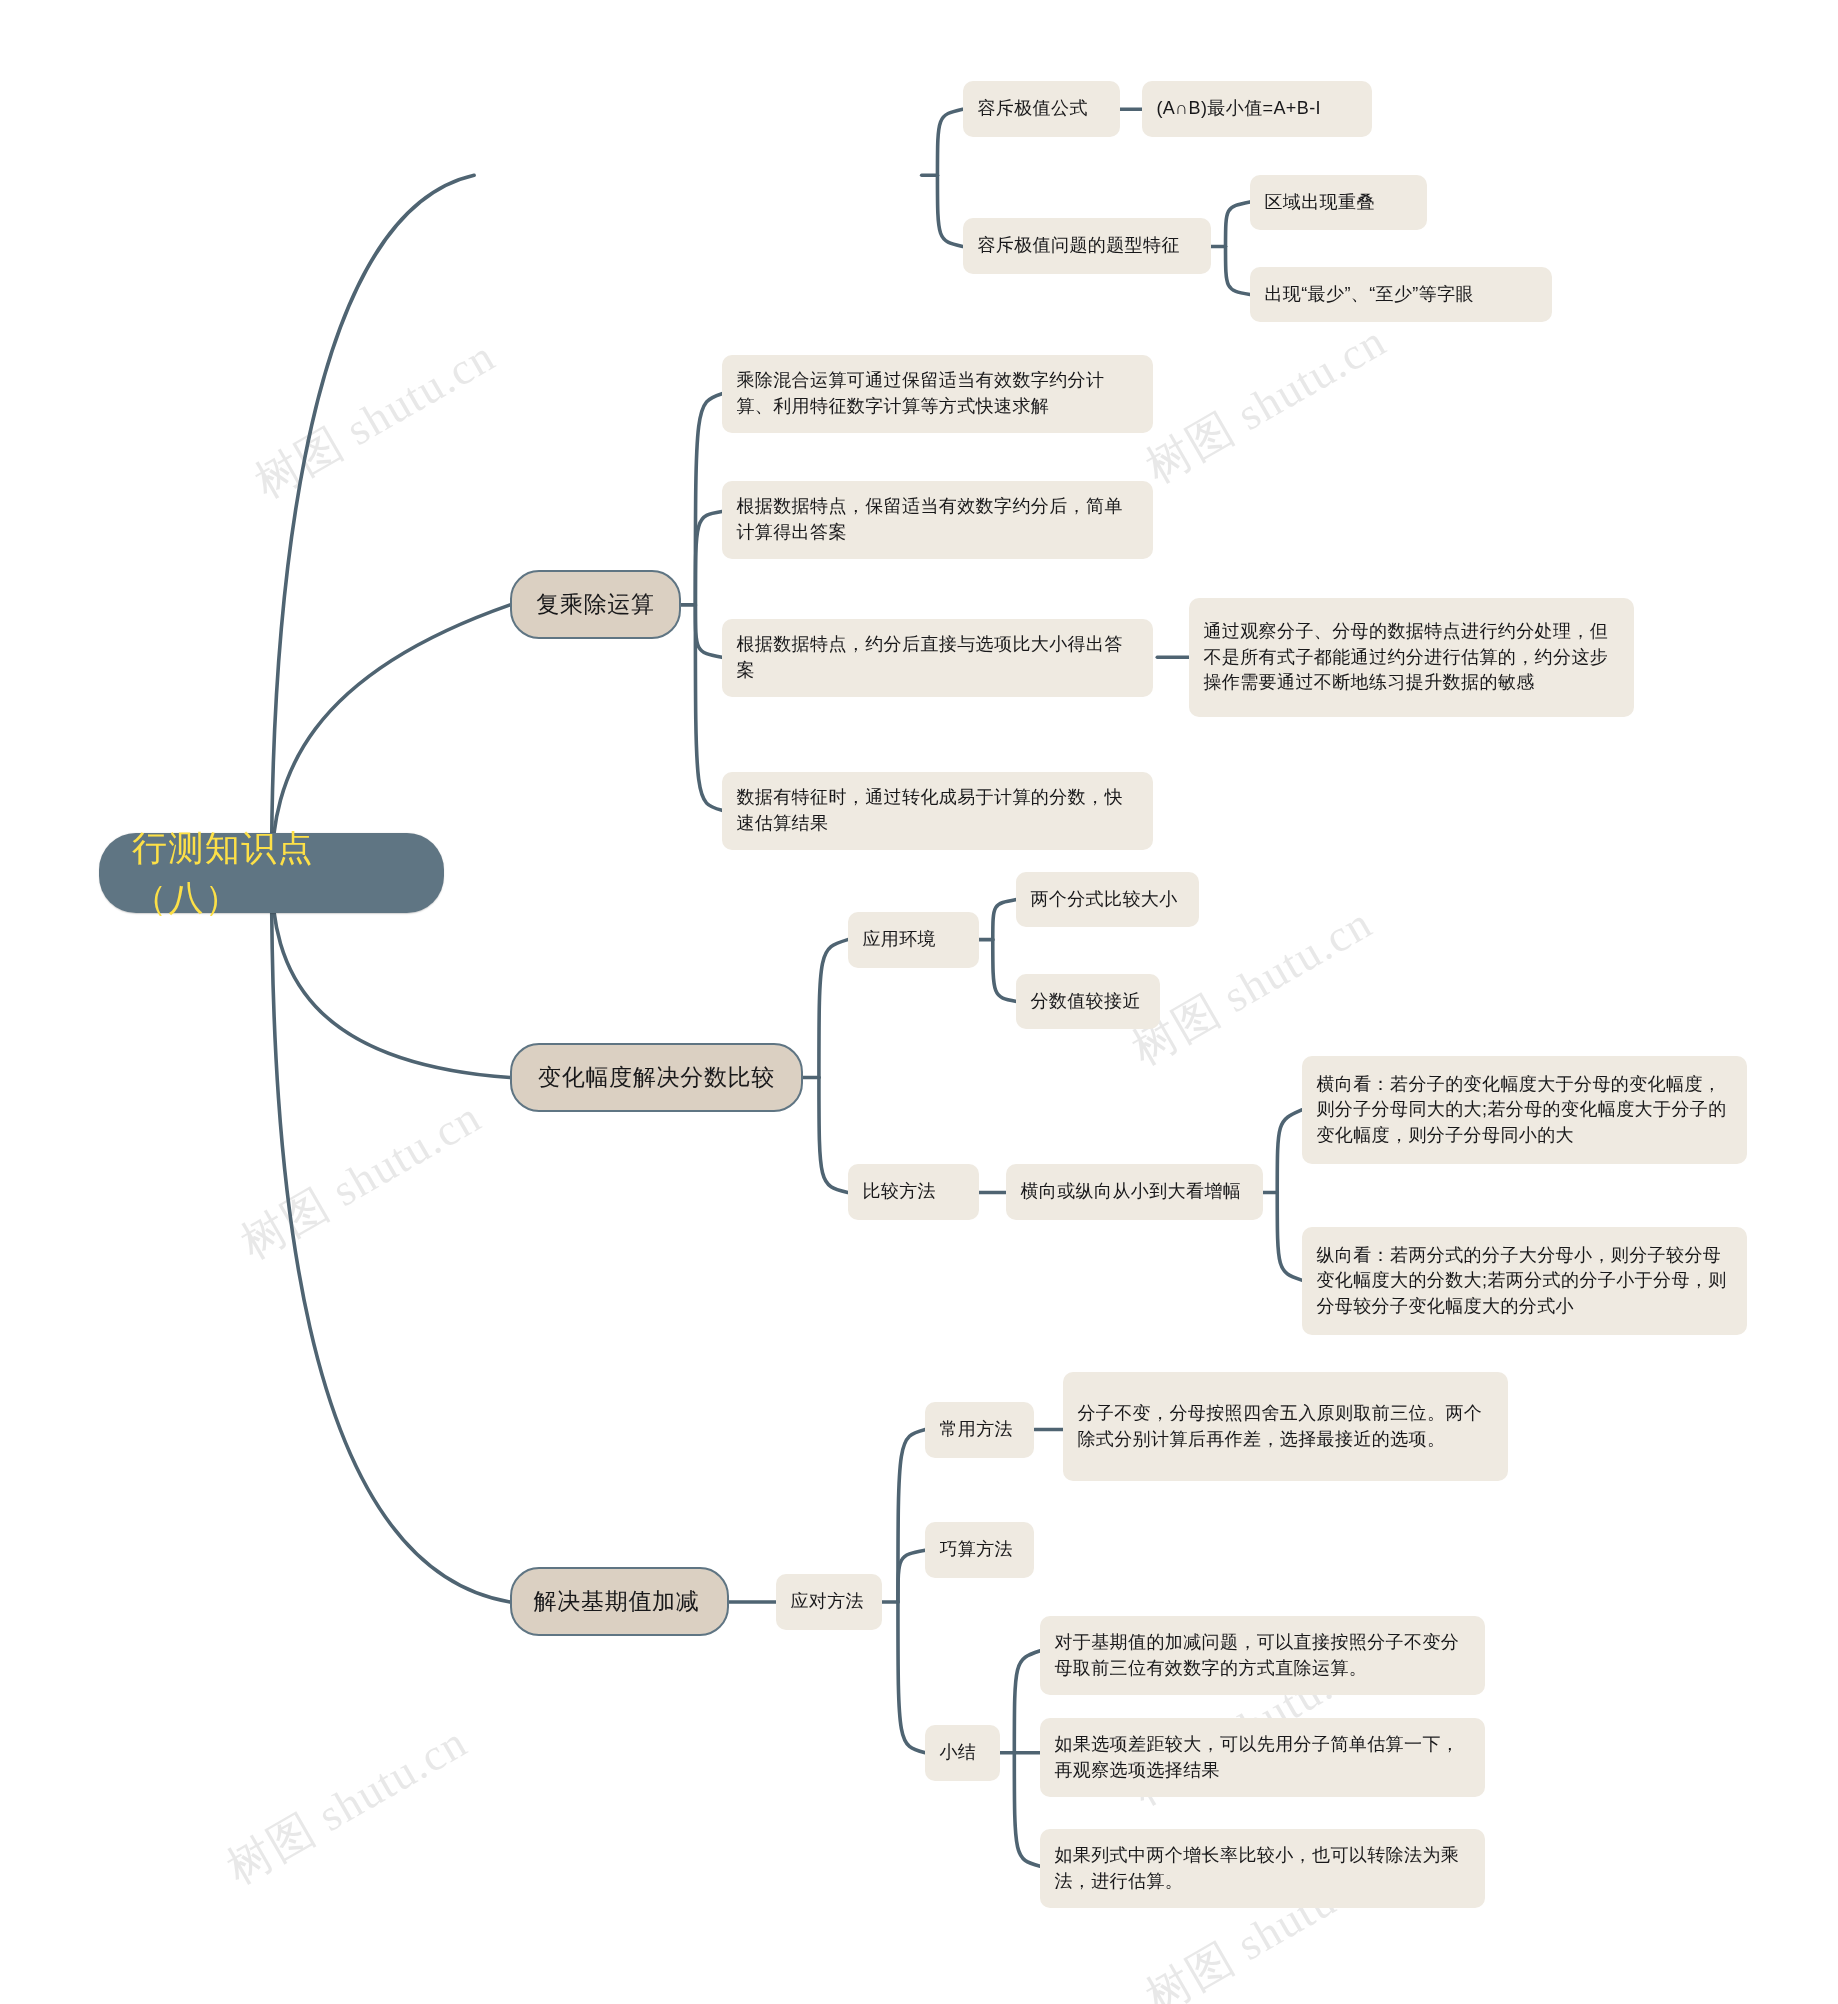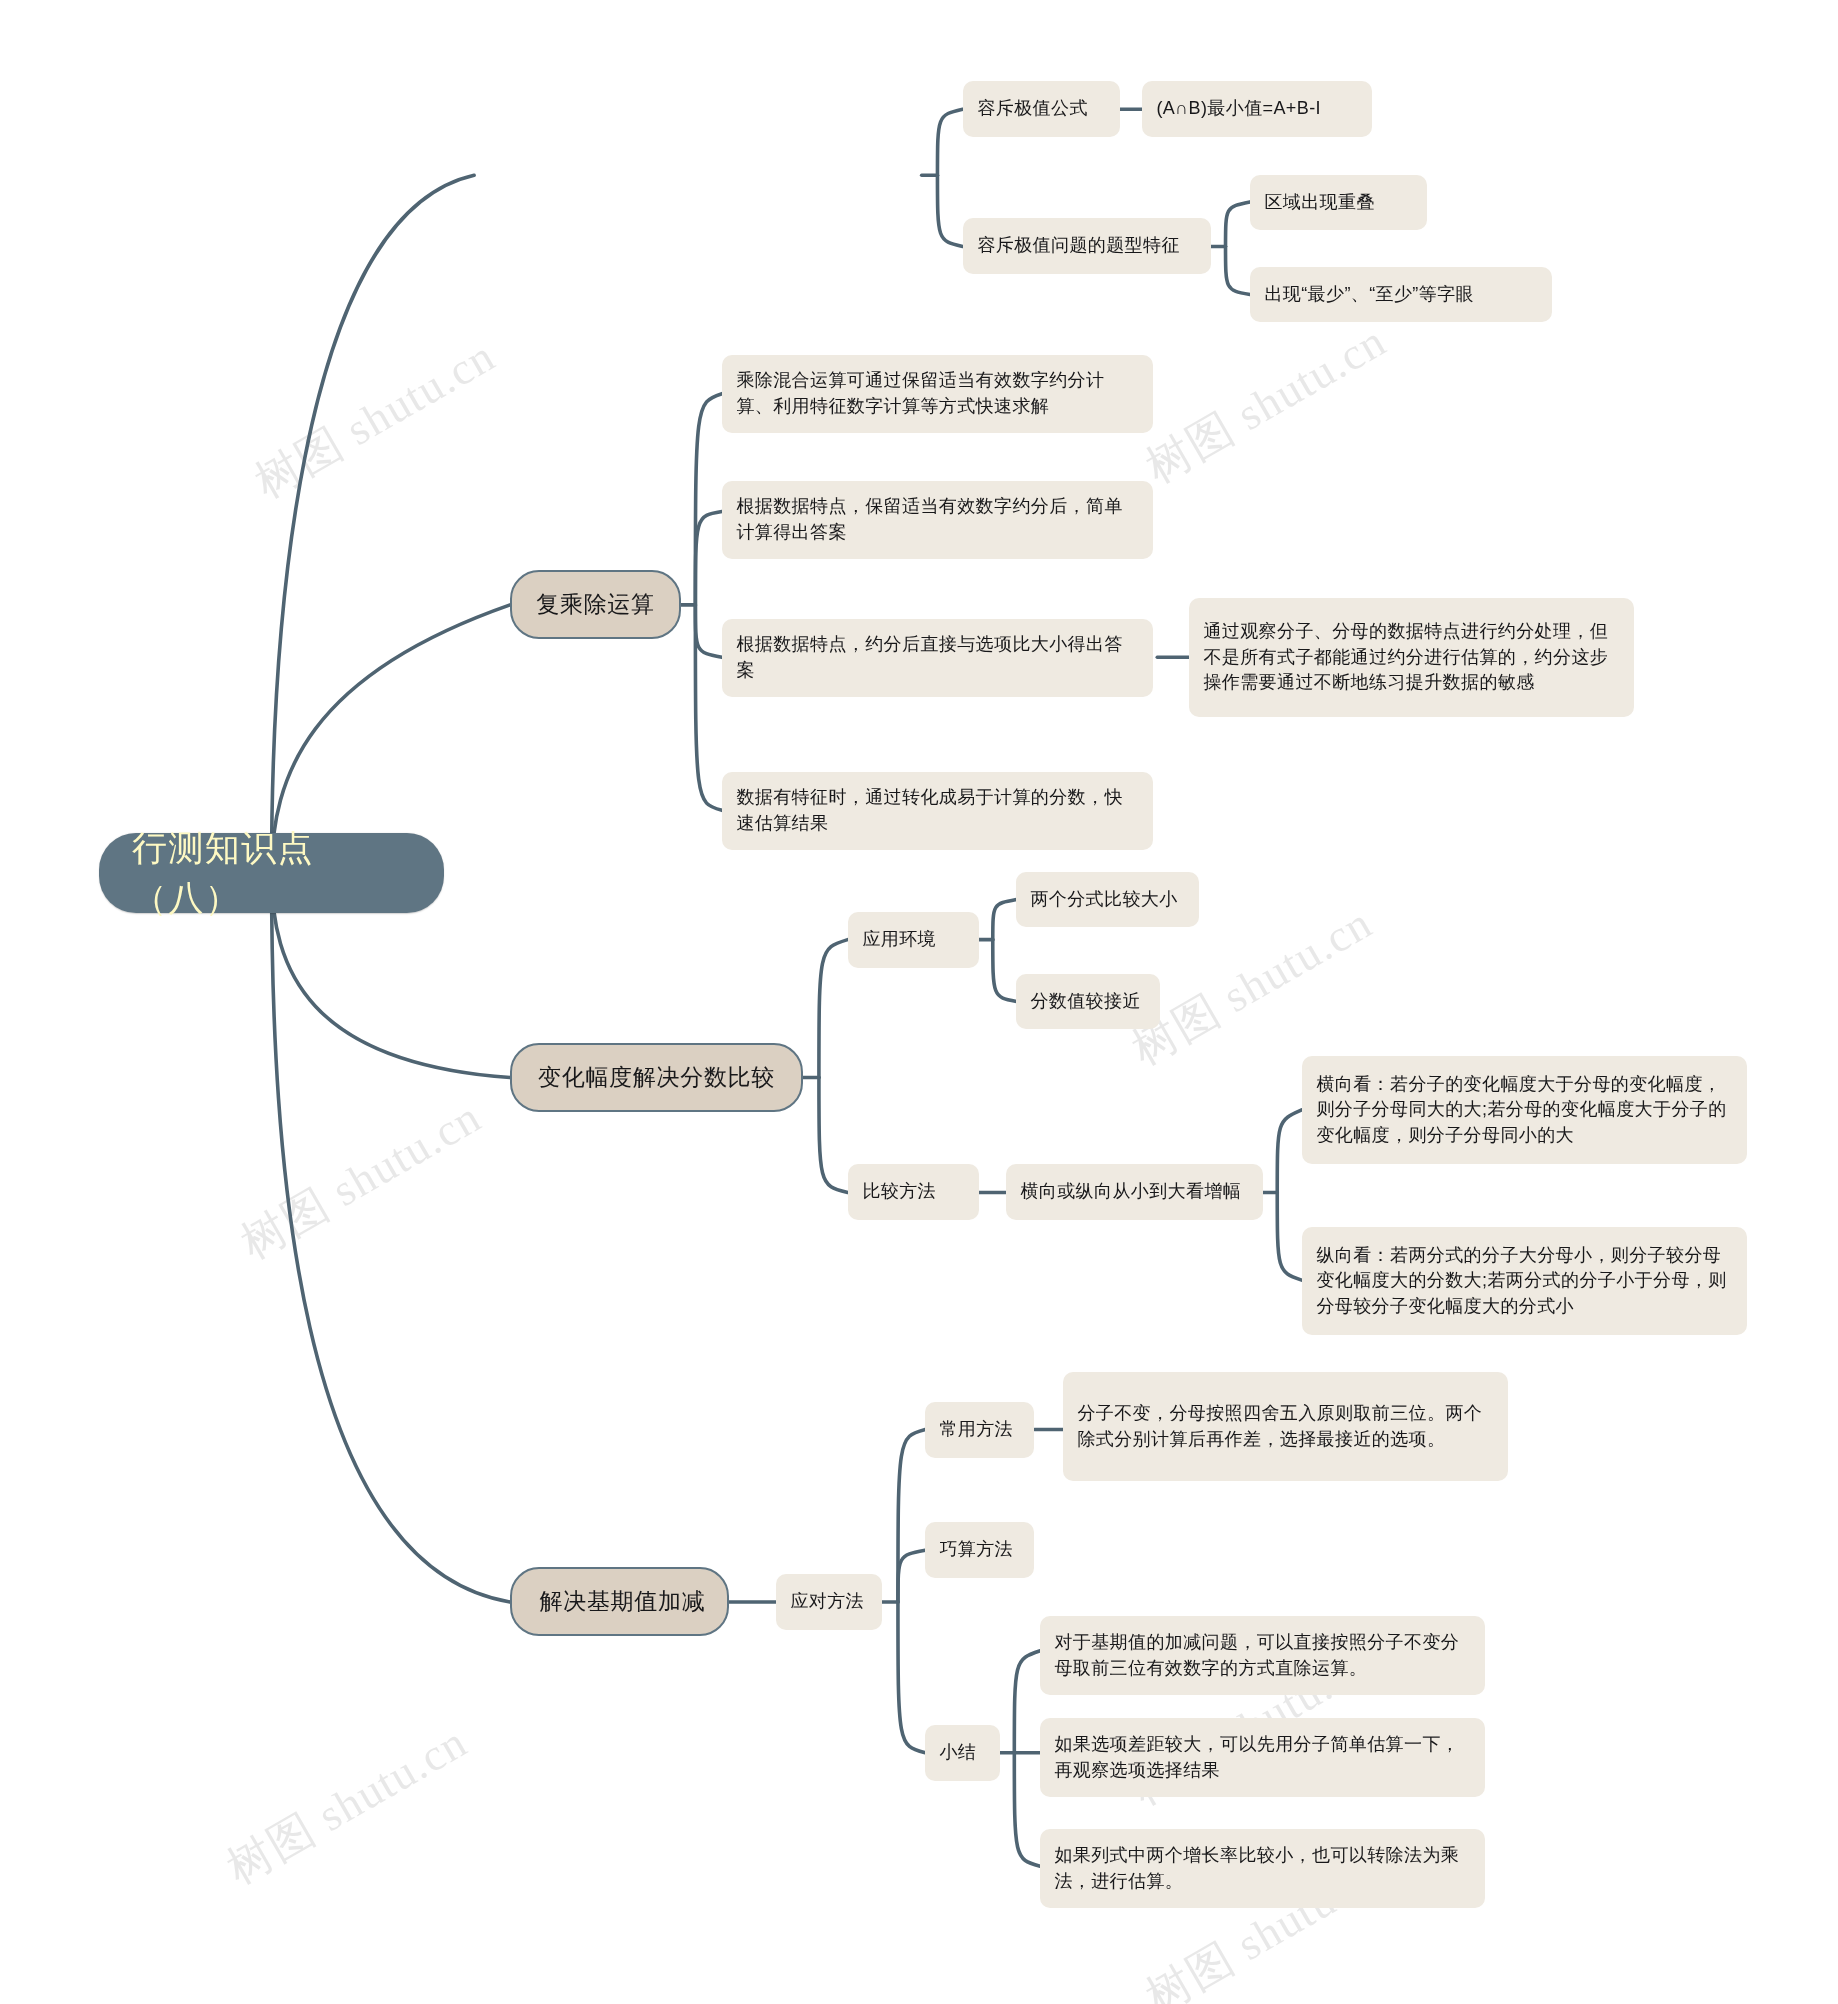--- a/index.html
+++ b/index.html
@@ -37,21 +37,21 @@
     position: absolute;
     display: flex;
     align-items: center;
     white-space: pre-wrap;
     line-height: 1.42;
     color: #18181a;
   }
   
   .n-root {
     background: #5f7583;
-    color: #fef9c3;
+    color: #fde047;
     border-radius: 37px;
     font-size: 35px;
     padding: 16px 33px;
     letter-spacing: 1.4px;
     box-shadow: 0 0.7px 1.4px rgba(0,0,0,.18);
   }
   
   .n-l1 {
     background: #dbd0c2;
     border: 2.9px solid #5f7583;
@@ -215,21 +215,21 @@
   </div>
 
   <div class="node n-l2" style="left:1302px; top:1056px; width:445px; height:108px;">
     <span>横向看：若分子的变化幅度大于分母的变化幅度，则分子分母同大的大;若分母的变化幅度大于分子的变化幅度，则分子分母同小的大</span>
   </div>
 
   <div class="node n-l2" style="left:1302px; top:1227px; width:445px; height:108px;">
     <span>纵向看：若两分式的分子大分母小，则分子较分母变化幅度大的分数大;若两分式的分子小于分母，则分母较分子变化幅度大的分式小</span>
   </div>
 
-  <div class="node n-l1" style="left:510px; top:1567px; width:219px; height:69px; justify-content:flex-end;">
+  <div class="node n-l1" style="left:510px; top:1567px; width:219px; height:69px; justify-content:flex-start;">
     <span>解决基期值加减</span>
   </div>
 
   <div class="node n-l2" style="left:776px; top:1574px; width:106px; height:56px;">
     <span>应对方法</span>
   </div>
 
   <div class="node n-l2" style="left:925px; top:1402px; width:109px; height:56px;">
     <span>常用方法</span>
   </div>

